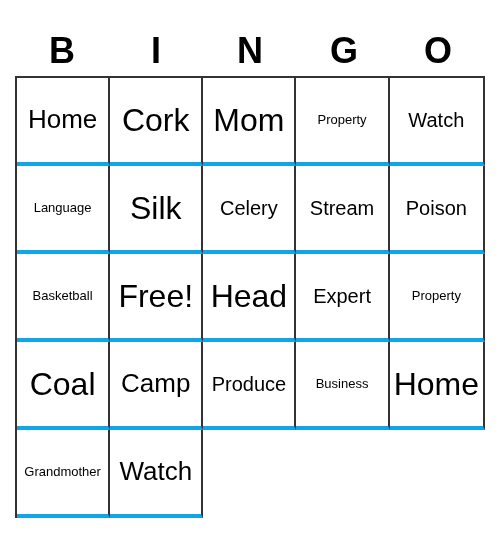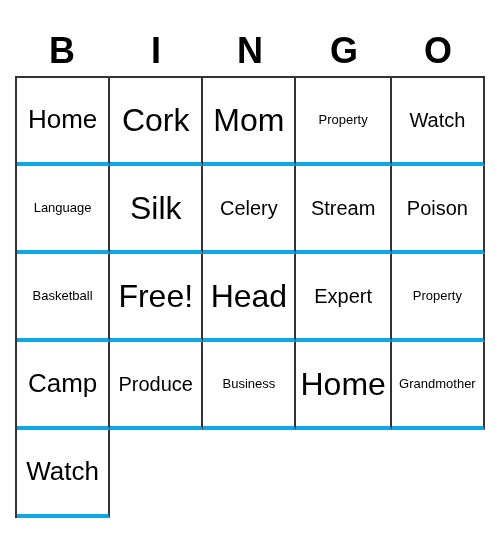--- a/index.html
+++ b/index.html
@@ -111,20 +111,23 @@
       <div class="bingo-cell">
         <span class="cell-text size-xlarge">Head</span>
       </div>
       <div class="bingo-cell">
         <span class="cell-text size-medium">Expert</span>
       </div>
       <div class="bingo-cell">
         <span class="cell-text size-small">Property</span>
       </div>
       <div class="bingo-cell">
+        <span class="cell-text size-xlarge">Coal</span>
+      </div>
+      <div class="bingo-cell">
         <span class="cell-text size-large">Camp</span>
       </div>
       <div class="bingo-cell">
         <span class="cell-text size-medium">Produce</span>
       </div>
       <div class="bingo-cell">
         <span class="cell-text size-small">Business</span>
       </div>
       <div class="bingo-cell">
         <span class="cell-text size-xlarge">Home</span>

